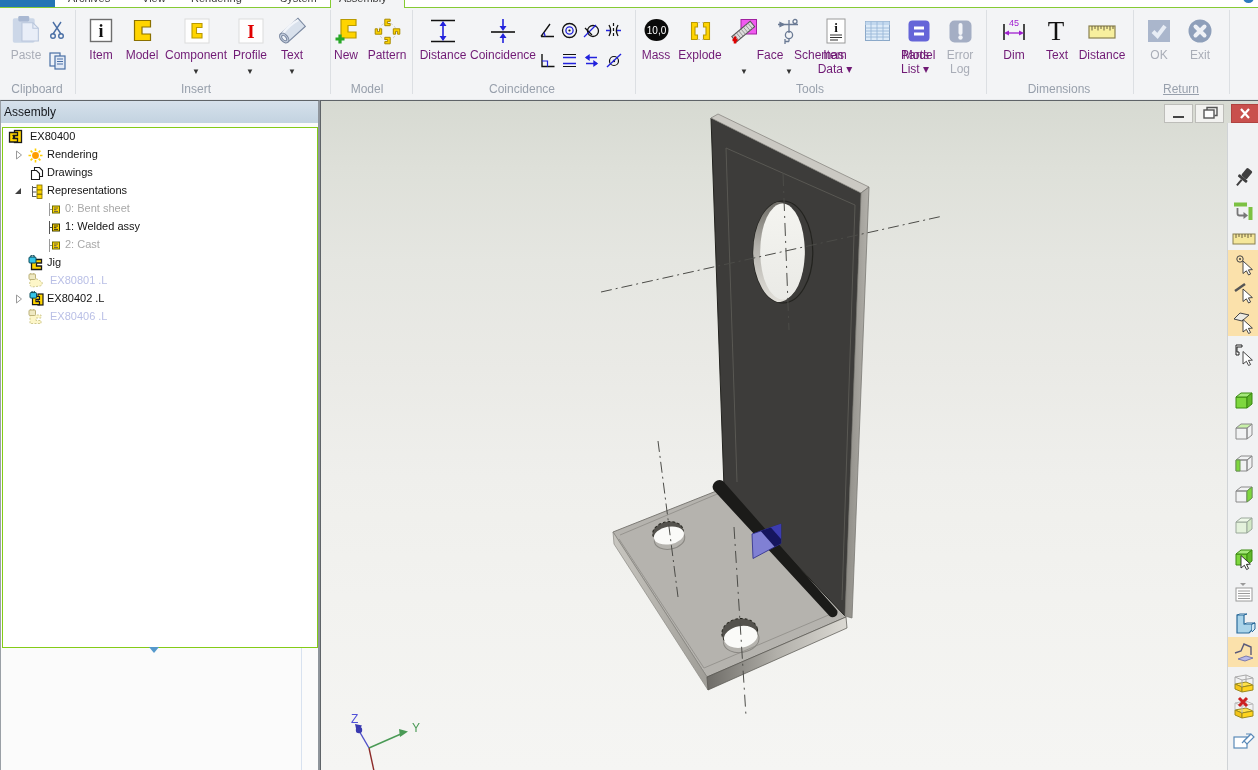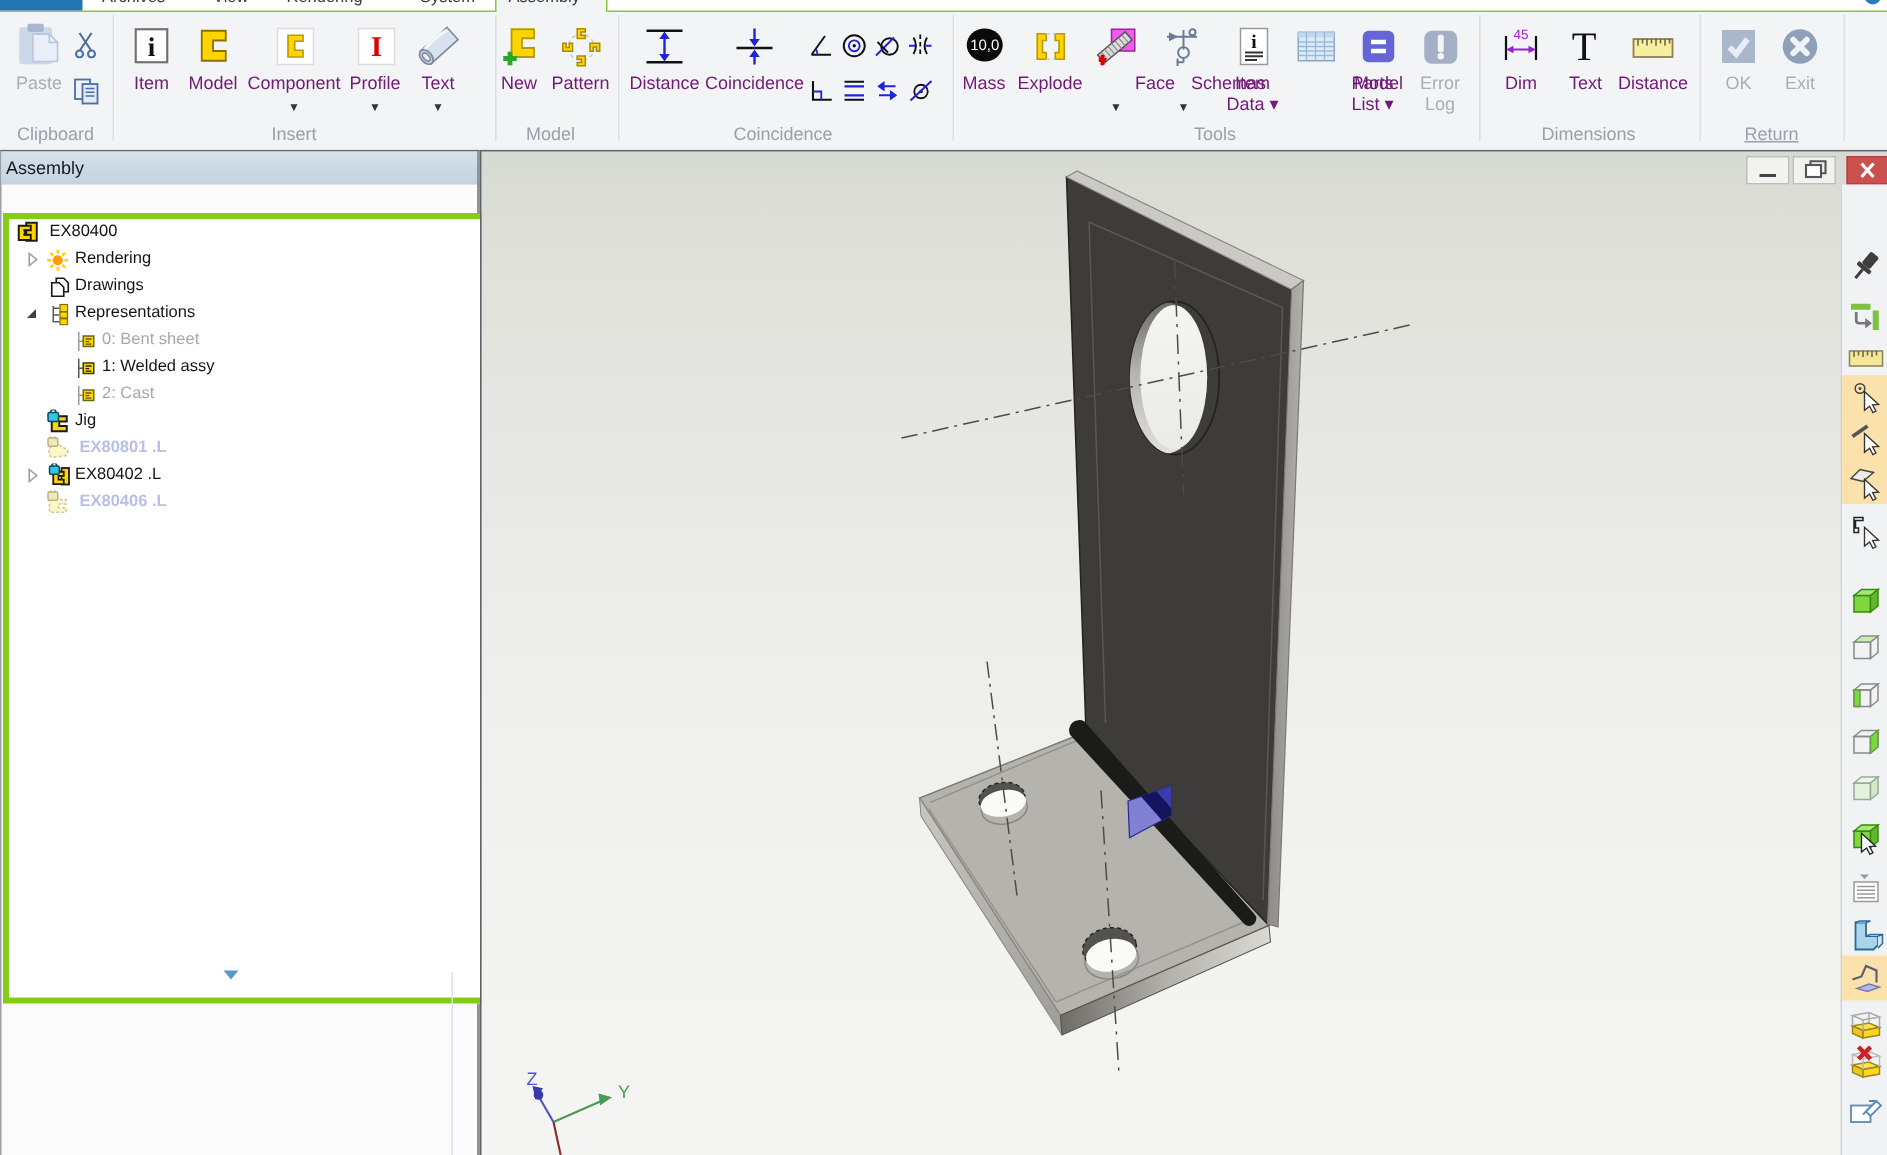--- a/index.html
+++ b/index.html
@@ -20,25 +20,25 @@
   .glabel{position:absolute;top:74px;font-size:12px;color:#98a0ac;text-align:center;}
   .blabel{position:absolute;top:40px;font-size:12px;color:#701a75;text-align:center;white-space:nowrap;}
   .blabel.gray{color:#a9adb7;}
   .drop{position:absolute;font-size:8px;color:#333;text-align:center;top:59px;}
   .icon{position:absolute;top:10px;}
   
   #lpanel{position:absolute;left:0;top:100px;width:320px;height:670px;background:#fbfbfb;border-right:2px solid #8f959c;border-top:1px solid #5f6468;border-left:1px solid #9aa0a6;box-sizing:border-box;}
   #lphead{position:absolute;left:0;top:0px;width:317px;height:22px;
     background:linear-gradient(180deg,#d6e1eb 0%,#cbd9e5 55%,#c3d3e0 100%);
     font-size:12px;color:#15181d;line-height:22px;padding-left:3px;box-sizing:border-box;}
-  #tree{position:absolute;left:1px;top:41px;width:314px;height:519px;background:#ffffff;border:4px solid #84cc16;}
+  #tree{position:absolute;left:1px;top:26px;width:314px;height:519px;background:#ffffff;border:1px solid #84cc16;}
   .trow{position:absolute;height:18px;font-size:11px;color:#141414;white-space:nowrap;}
   .trow .lbl{position:absolute;top:2px;}
   .gray2{color:#a8a8a8;}
-  .lav{color:#b9bfe6;font-weight:bold;}
+  .lav{color:#b9bfe6;}
   .exp{position:absolute;width:10px;height:10px;top:4px;}
   #dofbar{position:absolute;left:0px;top:544px;width:317px;height:25px;background:#fcfcfc;border-top:2px solid #5a5f66;border-bottom:1px solid #e4e8ef;}
   #dofbar span{font-size:12px;color:#15181d;position:absolute;left:9px;top:6px;}
   #doftri{position:absolute;left:148px;top:546px;width:0;height:0;border-left:5px solid transparent;border-right:5px solid transparent;border-top:6px solid #5599cc;}
   #dofcol{position:absolute;left:300px;top:547px;width:1px;height:122px;background:#d8e2f0;}
   
   #vp{position:absolute;left:320px;top:100px;width:938px;height:670px;
     background:linear-gradient(180deg,#d7dad2 0%,#dee0d9 10%,#e5e6e1 24%,#eaeae6 40%,#efefec 56%,#f2f2ef 74%,#f5f5f3 100%);
     border-top:1px solid #5f6468;border-left:1px solid #5f6468;box-sizing:border-box;}
   .winbtn{position:absolute;top:3px;width:29px;height:19px;background:#f2f2f0;border:1px solid #bdbdb9;box-sizing:border-box;}

